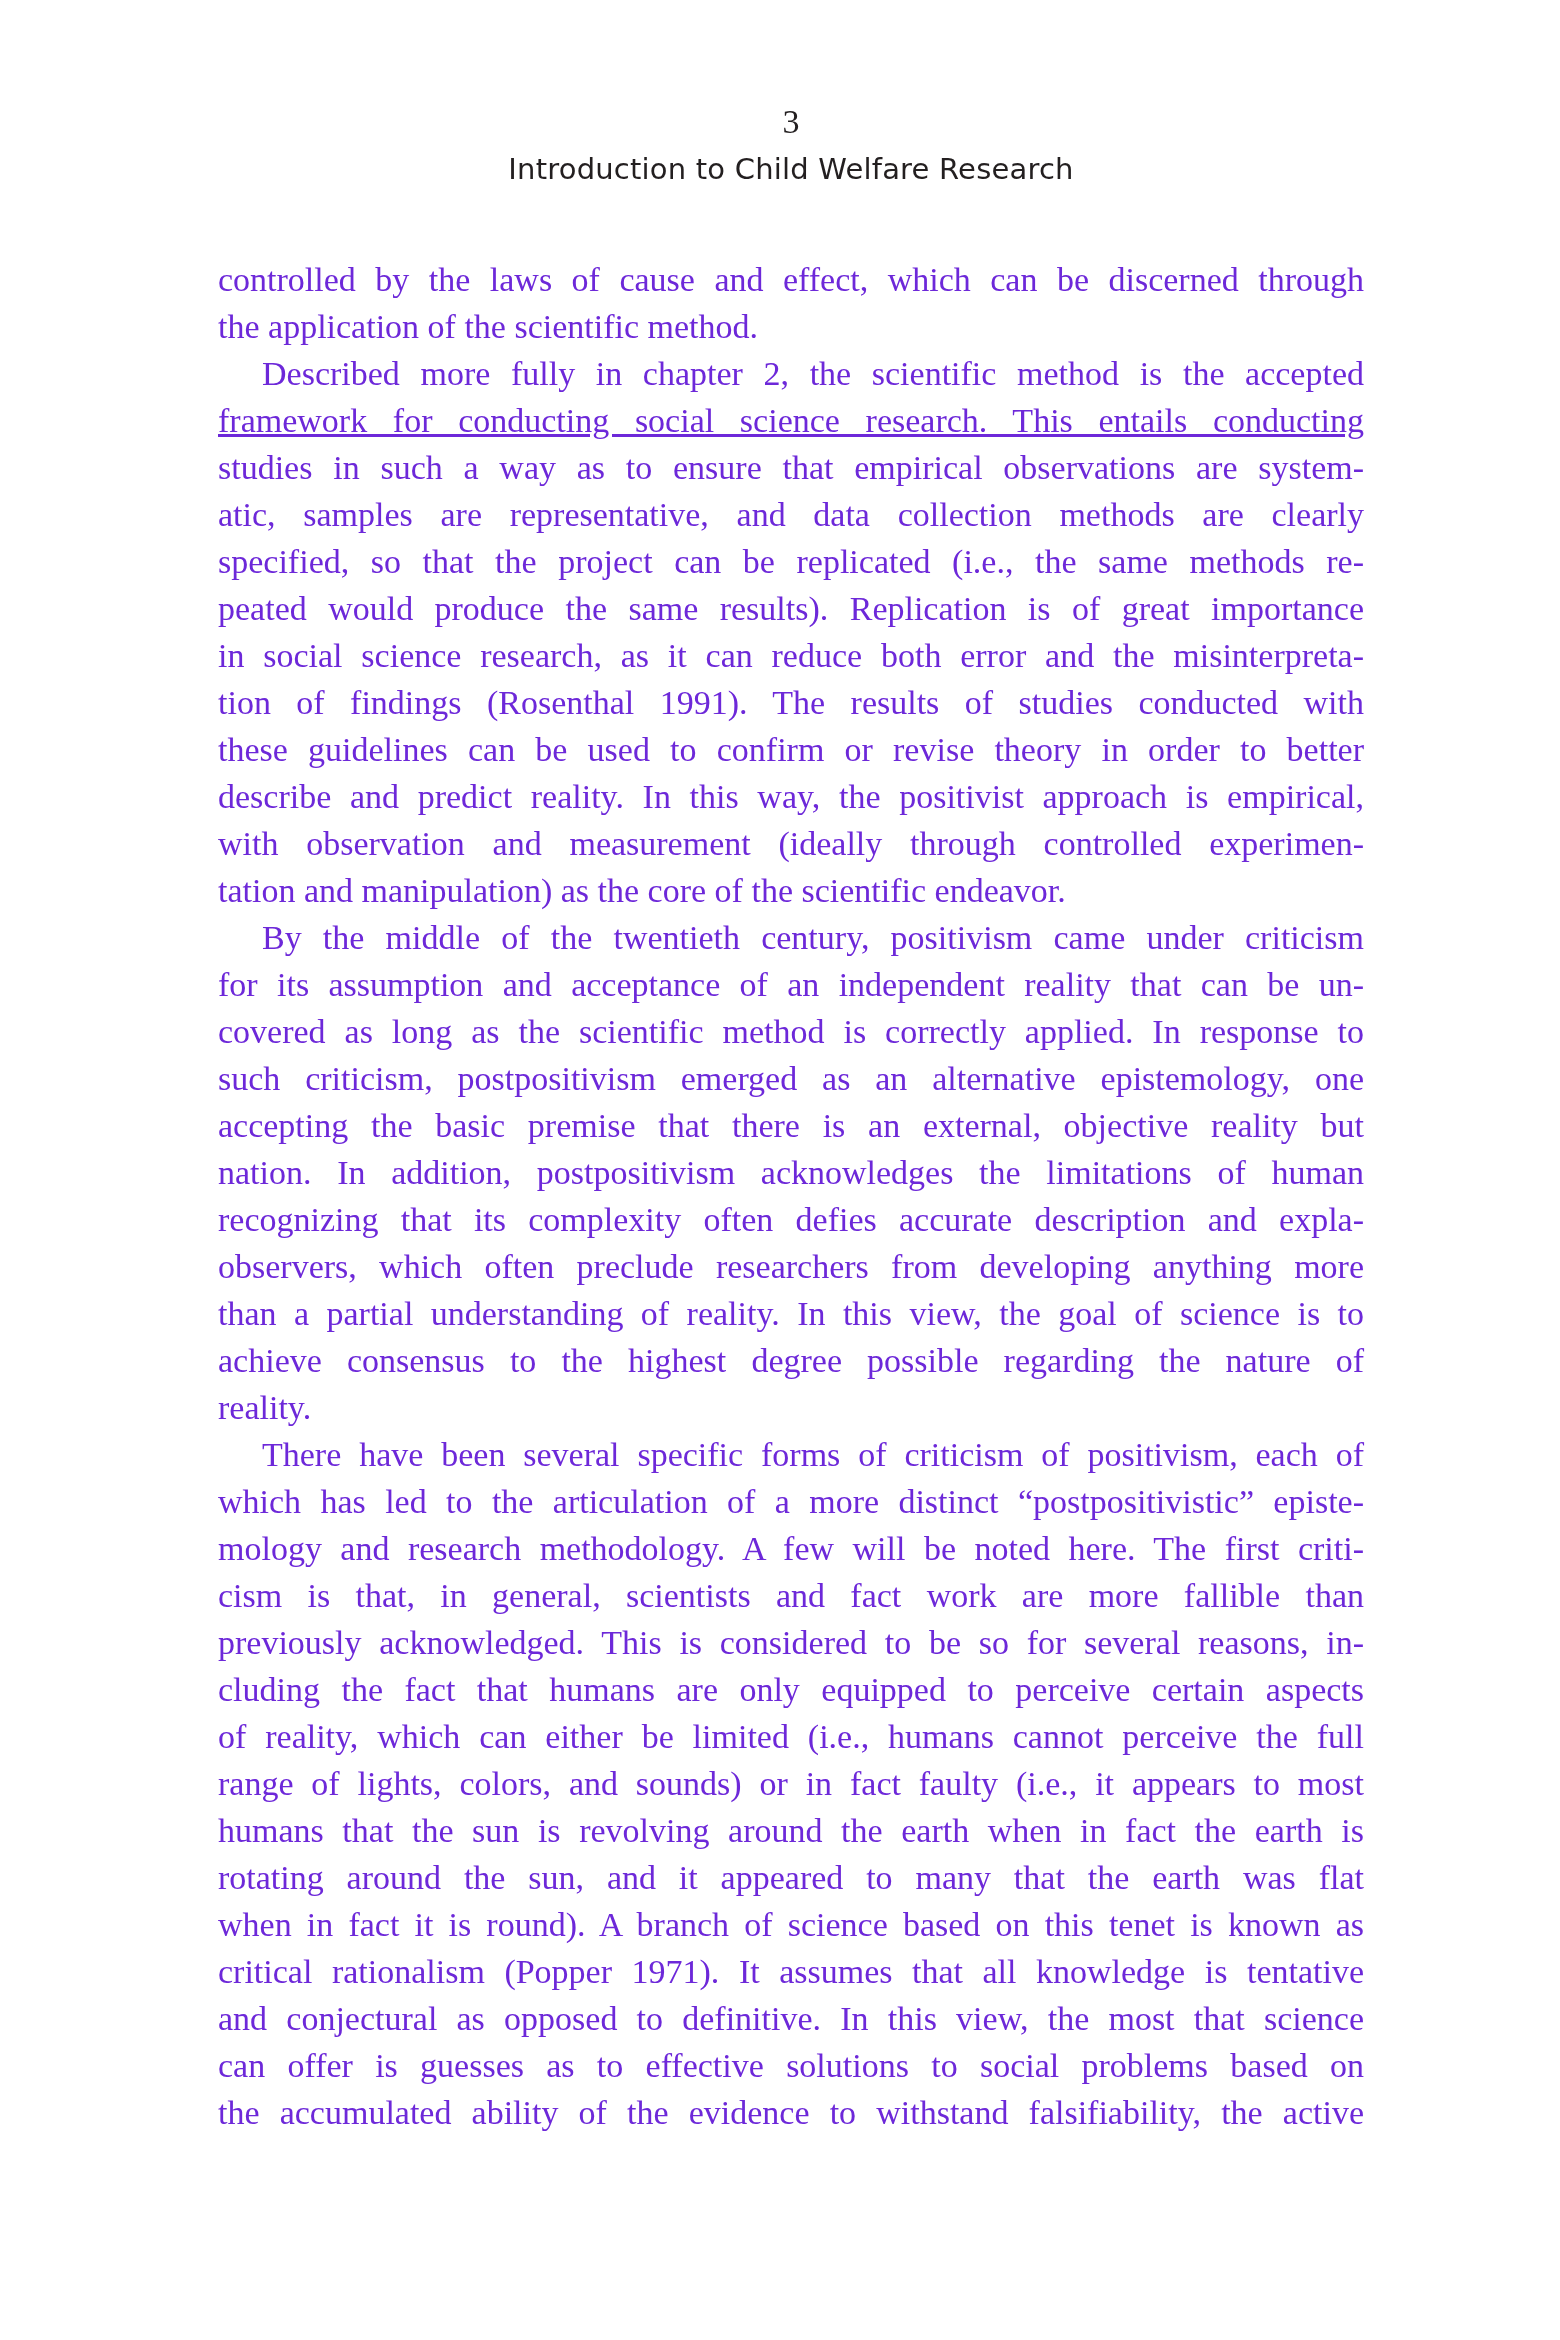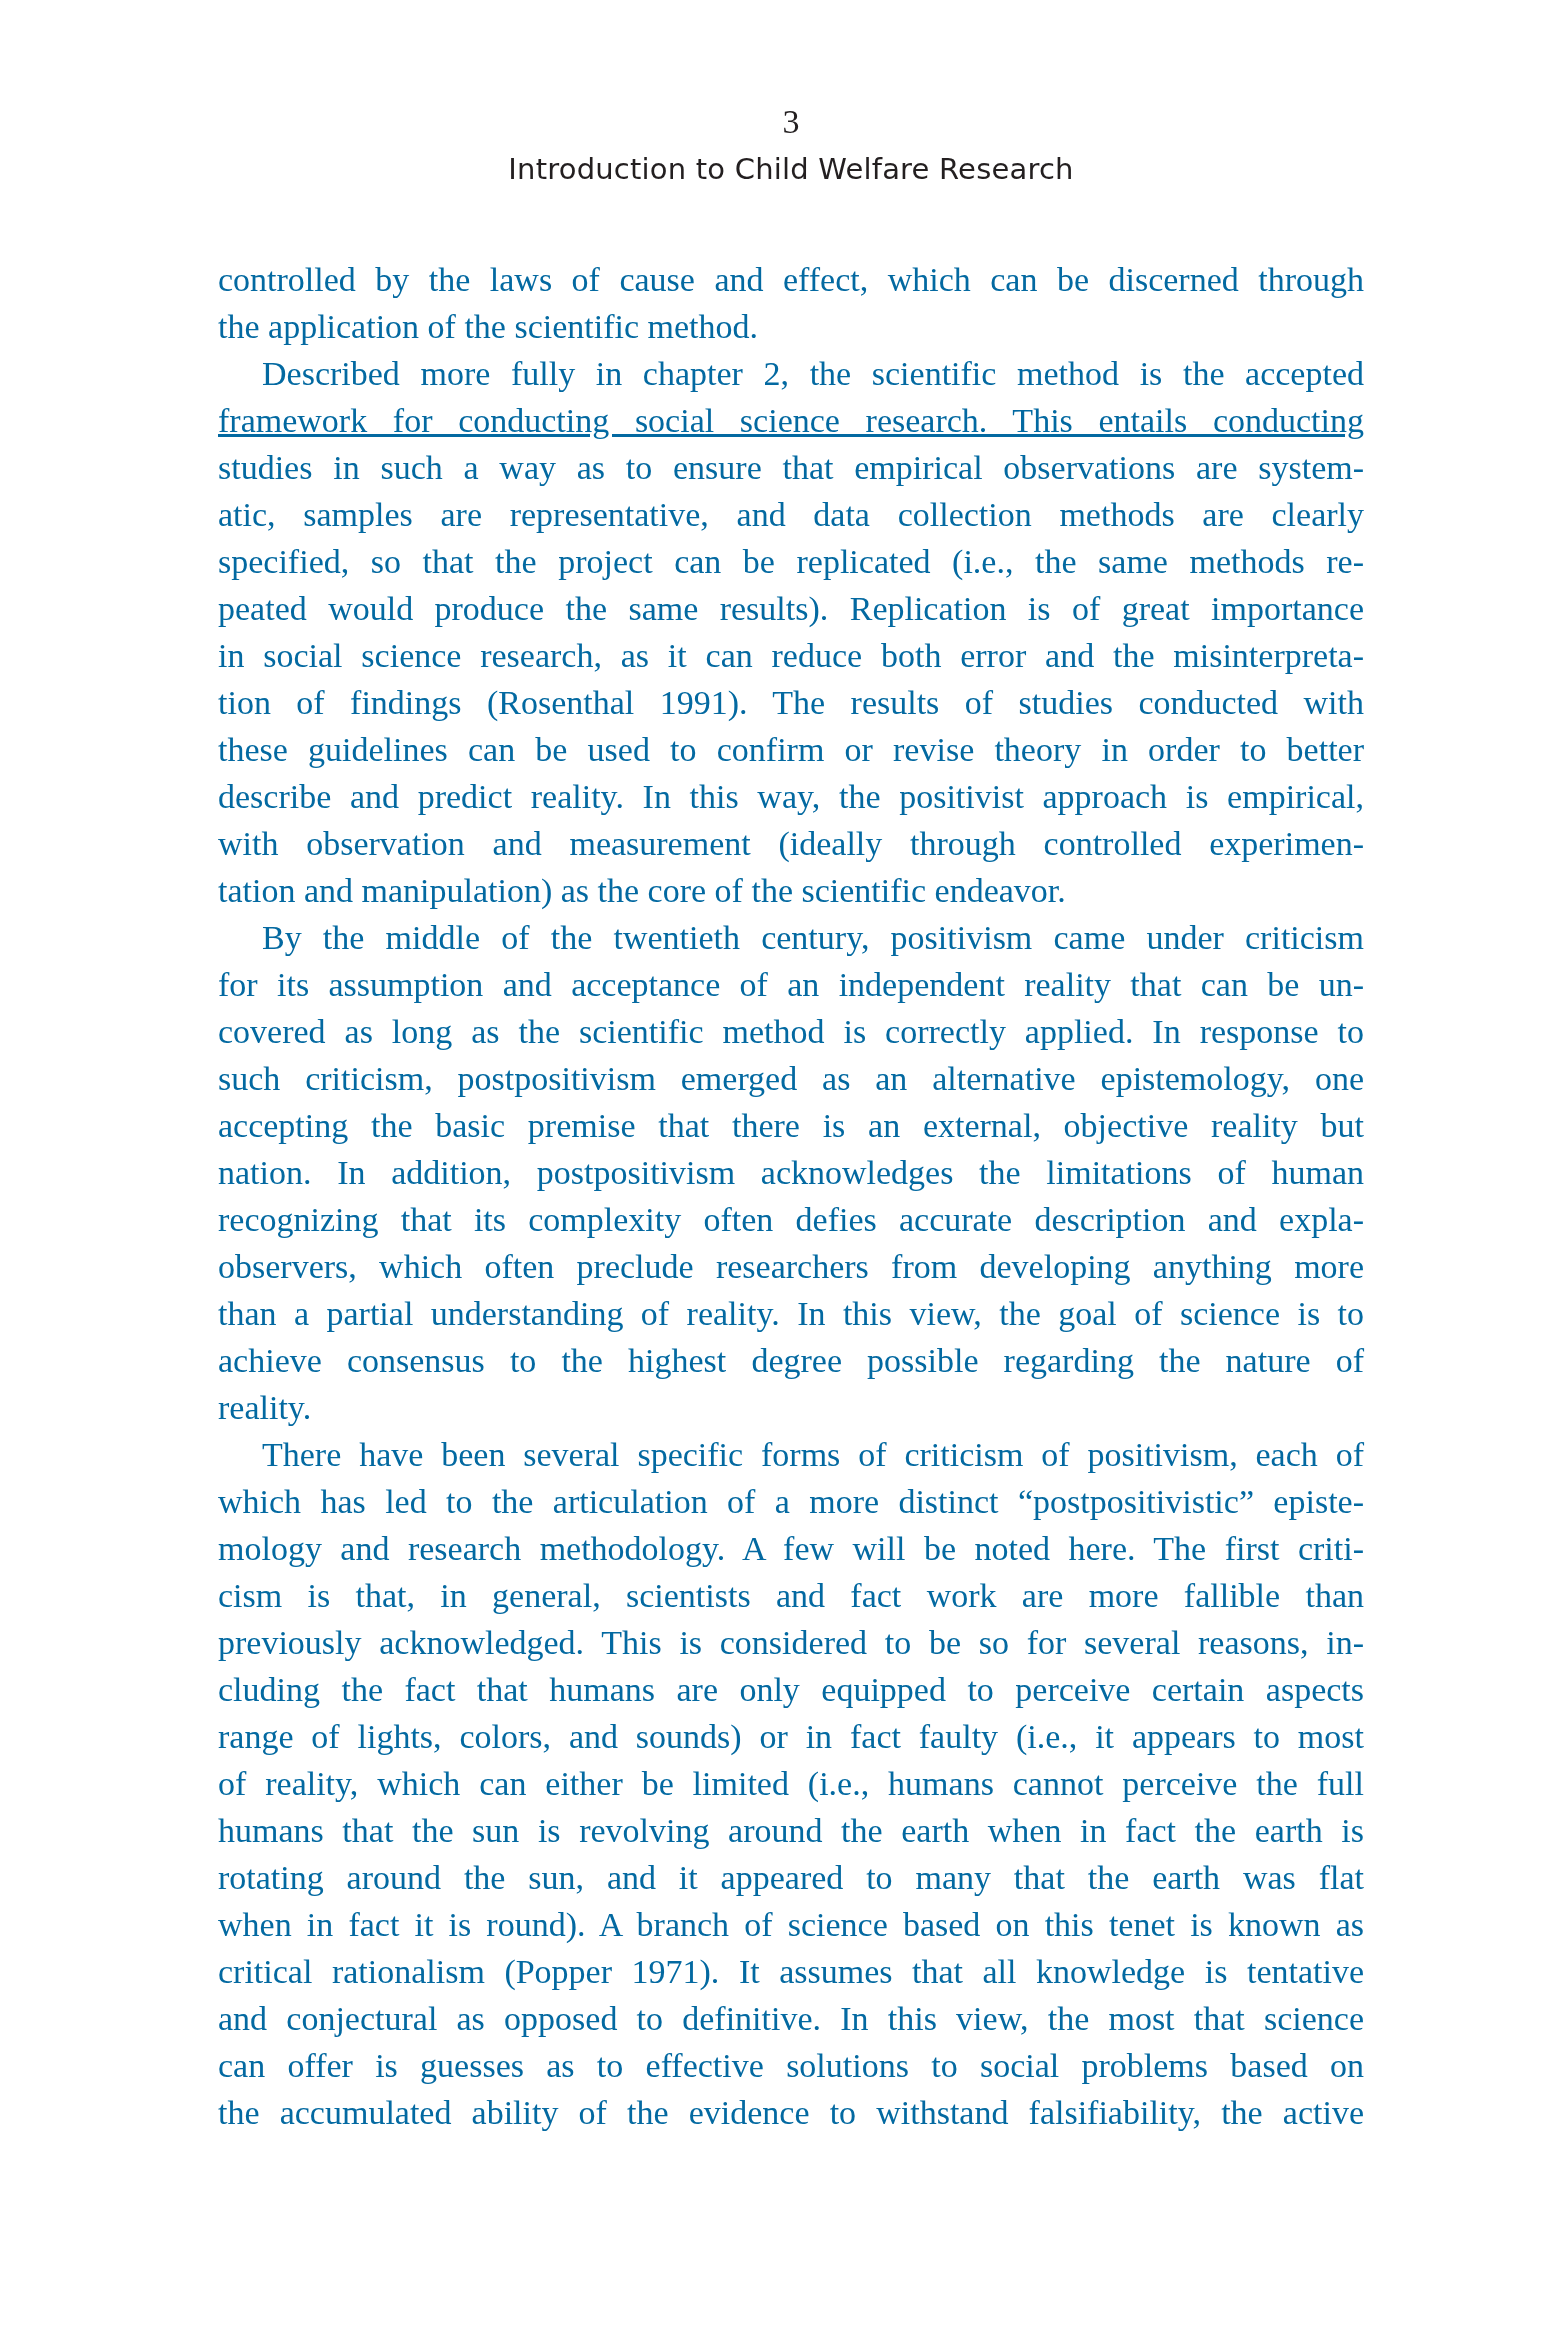--- a/index.html
+++ b/index.html
@@ -13,21 +13,21 @@
   .running-head {
     position: absolute; left: 0; width: 1582px; top: 148px;
     text-align: center;
     font-family: "DejaVu Sans", "Liberation Sans", sans-serif;
     font-size: 29px; line-height: 42px; color: #231f20;
     letter-spacing: 0.2px;
   }
   .body-text {
     position: absolute; left: 218px; top: 256px; width: 1146px;
     font-family: "Liberation Serif", "DejaVu Serif", serif;
-    font-size: 34px; color: #0369a1;
+    font-size: 34px; color: #6d28d9;
   }
   .line {
     display: block; height: 47px; line-height: 47px;
     white-space: nowrap; overflow: visible;
     text-align: justify; text-align-last: justify;
   }
   .line.last { text-align-last: left; }
   .line.indent { text-indent: 44px; }
 </style>
 </head>
@@ -61,22 +61,22 @@
     <span class="line" style="white-space: normal; word-spacing: 0px;">observers, which often preclude researchers from developing anything more</span>
     <span class="line" style="white-space: normal; word-spacing: 0px;">than a partial understanding of reality. In this view, the goal of science is to</span>
     <span class="line" style="white-space: normal; word-spacing: 0px;">achieve consensus to the highest degree possible regarding the nature of</span>
     <span class="line last" style="white-space: normal; word-spacing: 0px;">reality.</span>
     <span class="line indent" style="white-space: normal; word-spacing: 0px;">There have been several specific forms of criticism of positivism, each of</span>
     <span class="line" style="white-space: normal; word-spacing: 0px;">which has led to the articulation of a more distinct “postpositivistic” episte-</span>
     <span class="line" style="white-space: normal; word-spacing: 0px;">mology and research methodology. A few will be noted here. The first criti-</span>
     <span class="line" style="white-space: normal; word-spacing: 0px;">cism is that, in general, scientists and fact work are more fallible than</span>
     <span class="line" style="white-space: normal; word-spacing: 0px;">previously acknowledged. This is considered to be so for several reasons, in-</span>
     <span class="line" style="white-space: normal; word-spacing: 0px;">cluding the fact that humans are only equipped to perceive certain aspects</span>
+    <span class="line" style="white-space: normal; word-spacing: 0px;">of reality, which can either be limited (i.e., humans cannot perceive the full</span>
     <span class="line" style="white-space: normal; word-spacing: 0px;">range of lights, colors, and sounds) or in fact faulty (i.e., it appears to most</span>
-    <span class="line" style="white-space: normal; word-spacing: 0px;">of reality, which can either be limited (i.e., humans cannot perceive the full</span>
     <span class="line" style="white-space: normal; word-spacing: 0px;">humans that the sun is revolving around the earth when in fact the earth is</span>
     <span class="line" style="white-space: normal; word-spacing: 0px;">rotating around the sun, and it appeared to many that the earth was flat</span>
     <span class="line" style="white-space: normal; word-spacing: 0px;">when in fact it is round). A branch of science based on this tenet is known as</span>
     <span class="line" style="white-space: normal; word-spacing: 0px;">critical rationalism (Popper 1971). It assumes that all knowledge is tentative</span>
     <span class="line" style="white-space: normal; word-spacing: 0px;">and conjectural as opposed to definitive. In this view, the most that science</span>
     <span class="line" style="white-space: normal; word-spacing: 0px;">can offer is guesses as to effective solutions to social problems based on</span>
     <span class="line" style="white-space: normal; word-spacing: 0px;">the accumulated ability of the evidence to withstand falsifiability, the active</span>
   </div>
 
 

